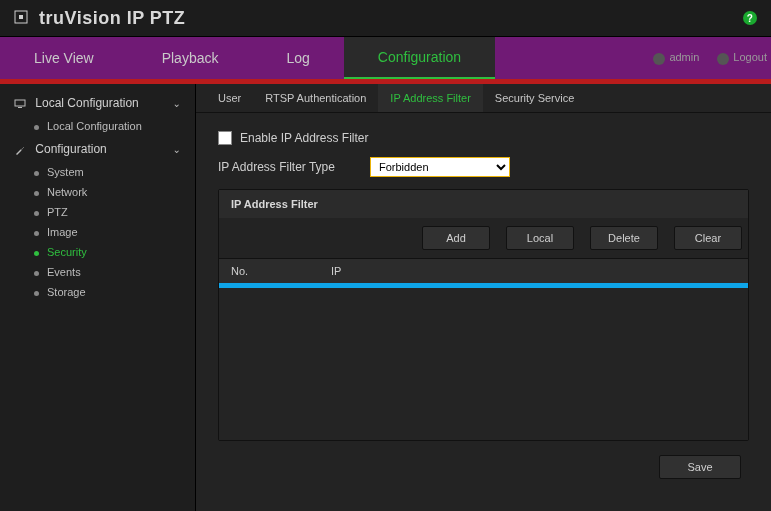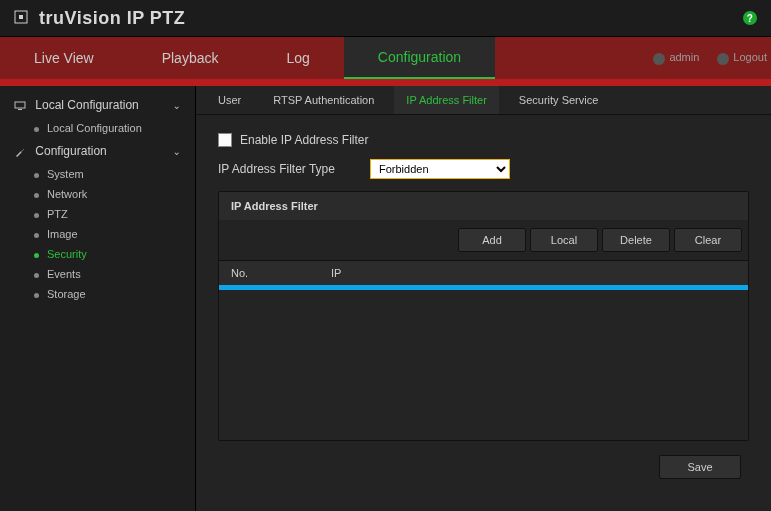--- a/index.html
+++ b/index.html
@@ -2,50 +2,50 @@
 <html><head>
 <meta charset="utf-8">
 <style>
   html,body{margin:0;padding:0;width:771px;height:511px;background:#1e1e1e;color:#bfbfbf;font-family:Arial,Helvetica,sans-serif;font-size:12px;overflow:hidden}
   .app{display:flex;flex-direction:column;width:100%;height:100%}
   
   .brand-bar{height:36px;display:flex;align-items:center;padding:0 14px;background:#1c1c1c;border-bottom:1px solid #000;font-size:18px;font-weight:bold;color:#d8d8d8;letter-spacing:.5px;justify-content:space-between}
   .brand-left{display:flex;align-items:center;gap:11px}
   .help-circle{width:14px;height:14px;border-radius:50%;background:#1aa82f;color:#fff;font-size:10px;display:flex;align-items:center;justify-content:center;font-weight:bold}
   
-  .nav{height:42px;display:flex;align-items:stretch;background:#7f1d1d;border-bottom:7px solid #b91c1c}
+  .nav{height:42px;display:flex;align-items:stretch;background:#701a75;border-bottom:5px solid #b91c1c}
   .nav-tab{padding:0 34px;display:flex;align-items:center;font-size:14px;color:#c9c9c9;cursor:pointer}
   .nav-tab.active{color:#2fbf3f;border-bottom:2px solid #2fbf3f;background:#2a2a2a}
   .nav-spacer{flex:1}
   .nav-user{display:flex;align-items:center;gap:18px;padding-right:4px;font-size:11px;color:#9a9a9a}
   .nav-user .ico{display:inline-block;width:12px;height:12px;border-radius:50%;background:#555;margin-right:4px;vertical-align:middle}
   
   .body{flex:1;display:flex;min-height:0}
   .sidebar{width:195px;background:#1e1e1e;padding-top:6px;border-right:1px solid #000}
   .side-header{display:flex;align-items:center;justify-content:space-between;padding:6px 14px;font-size:12px;color:#d0d0d0;cursor:pointer}
   .side-header .chev{font-size:10px;color:#bbb}
   .side-ico{display:inline-block;width:12px;height:12px;margin-right:6px;vertical-align:middle}
   .side-sub{padding:4px 0 4px 34px;font-size:11px;color:#bdbdbd;cursor:pointer}
   .side-sub.active{color:#2fbf3f}
   .bullet{display:inline-block;width:5px;height:5px;border-radius:50%;background:#878787;margin-right:8px;vertical-align:middle}
   .side-sub.active .bullet{background:#2fbf3f}
   .content{flex:1;display:flex;flex-direction:column;background:#232323;min-width:0}
   
-  .subtabs{height:28px;display:flex;align-items:center;gap:8px;padding:0 10px;background:#232323;border-bottom:1px solid #111;font-size:11px}
+  .subtabs{height:28px;display:flex;align-items:center;gap:0;padding:0 10px;background:#232323;border-bottom:1px solid #111;font-size:11px}
   .subtab{padding:0 12px;height:100%;display:flex;align-items:center;color:#c7c7c7;cursor:pointer}
   .subtab.active{color:#2fbf3f;background:#2c2c2c}
   
   .panel{flex:1;padding:18px 22px;display:flex;flex-direction:column;min-height:0}
   .row{display:flex;align-items:center;margin-bottom:12px}
   .chk{width:12px;height:12px;border:1px solid #888;background:#fff;margin-right:8px}
   .lbl{color:#cfcfcf}
   .select{min-width:140px;height:20px;background:#fff;color:#000;border:1px solid #eab308;font-size:11px;padding:1px 4px;margin-left:22px}
   .filter-box{flex:1;display:flex;flex-direction:column;border:1px solid #111;background:#262626;border-radius:2px;min-height:0}
   .filter-title{padding:8px 12px;color:#d8d8d8;background:#2b2b2b;font-weight:bold;font-size:11px}
-  .filter-toolbar{display:flex;justify-content:flex-end;gap:0;padding:8px 6px;background:#232323}
+  .filter-toolbar{display:flex;justify-content:flex-end;gap:12px;padding:8px 6px;background:#232323}
   .btn{min-width:66px;height:22px;background:#313131;border:1px solid #111;color:#cfcfcf;font-size:11px;display:flex;align-items:center;justify-content:center;cursor:pointer;margin-left:4px;border-radius:2px}
   .table-head{display:flex;padding:6px 12px;background:#2c2c2c;color:#cfcfcf;font-size:11px;border-top:1px solid #111;border-bottom:5px solid #0ea5e9}
   .col-no{width:100px}
   .col-ip{flex:1}
   .table-body{flex:1;background:#242424}
   .footer{display:flex;justify-content:flex-end;padding:14px 8px}
 </style>
 </head>
 <body>
 <div class="app">

